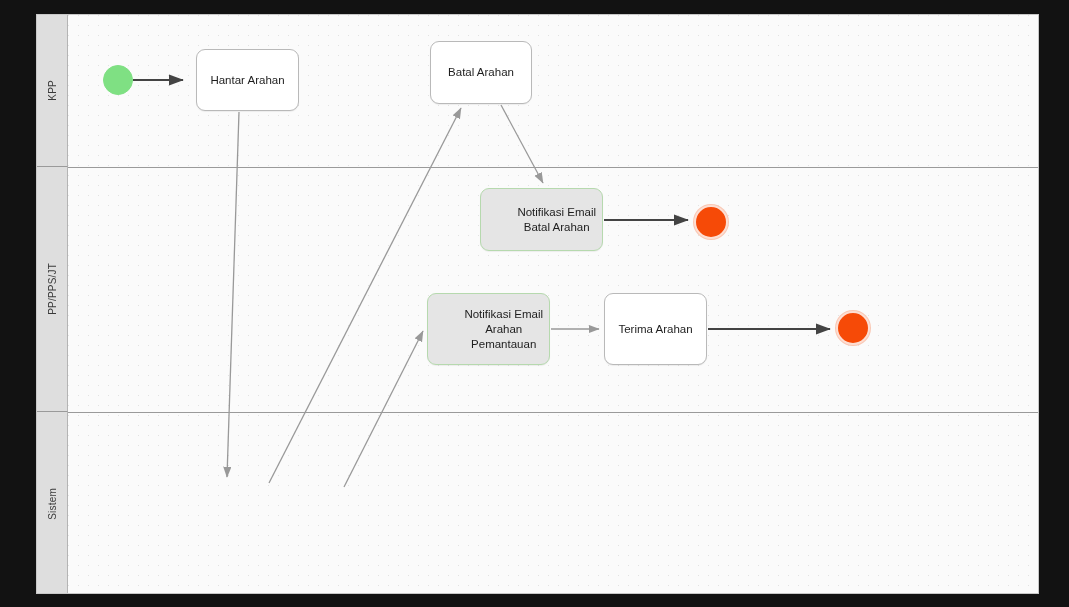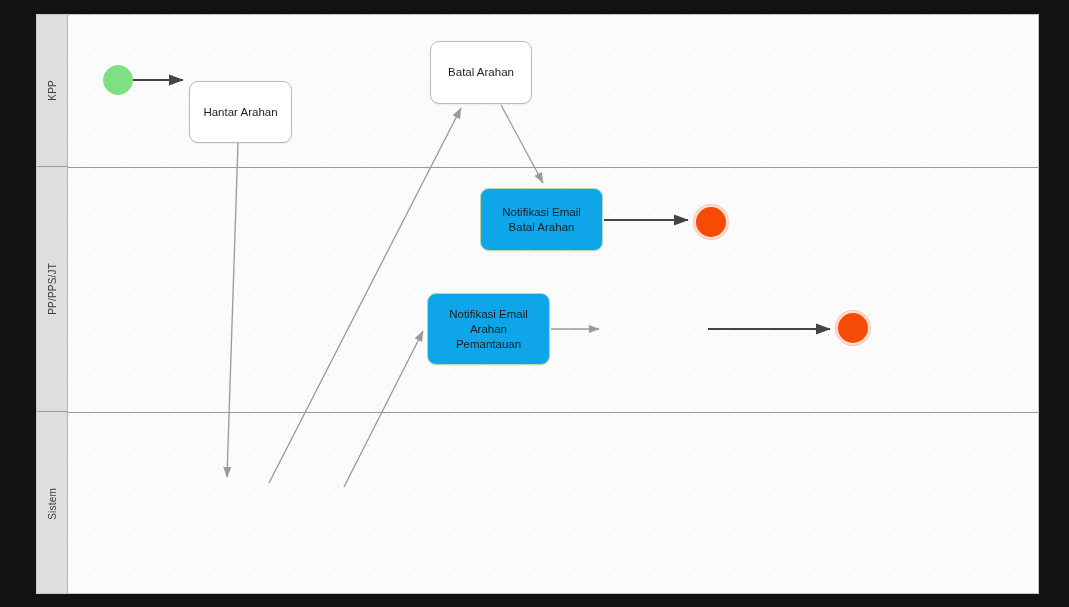--- a/index.html
+++ b/index.html
@@ -99,22 +99,23 @@
     text-align: center;
     font-size: 11.5px;
     line-height: 15px;
     color: #1d1d1d;
     padding: 2px 6px;
     background: #ffffff;
     border: 1px solid #b9b9b9;
     box-shadow: 0 1px 1px rgba(0,0,0,0.06);
   }
   .node.task-green {
-    background: #0ea5e9;
+    background: #e5e5e5;
     border: 1px solid #b6d9ae;
+    justify-content: flex-end;
   }
 
   .event {
     position: absolute;
     border-radius: 50%;
     box-sizing: border-box;
   }
   .event.start {
     background: #7fe083;
     border: 1px solid #7fe083;
@@ -169,36 +170,39 @@
 
       <line x1="307" y1="472" x2="386" y2="316" stroke="#999999" stroke-width="1.3" marker-end="url(#arrow-light)"></line>
 
       <line x1="514" y1="314" x2="562" y2="314" stroke="#999999" stroke-width="1.3" marker-end="url(#arrow-light)"></line>
 
       <line x1="671" y1="314" x2="793" y2="314" stroke="#444444" stroke-width="1.8" marker-end="url(#arrow-dark)"></line>
     </svg>
 
     <div class="event start" style="left:66px;top:50px;width:30px;height:30px;"></div>
 
-    <div class="node" style="left:152px;top:34px;width:103px;height:62px;margin-top:32px;">
+    <div class="node" style="left:159px;top:34px;width:103px;height:62px;">
       <span>Hantar Arahan</span>
     </div>
 
     <div class="node" style="left:393px;top:26px;width:102px;height:63px;">
       <span>Batal Arahan</span>
     </div>
 
     <div class="node task-green" style="left:443px;top:173px;width:123px;height:63px;">
       <span>Notifikasi Email<br>Batal Arahan</span>
     </div>
 
     <div class="event end" style="left:657px;top:190px;width:34px;height:34px;"></div>
 
     <div class="node task-green" style="left:390px;top:278px;width:123px;height:72px;">
       <span>Notifikasi Email<br>Arahan<br>Pemantauan</span>
     </div>
 
+    <div class="node" style="left:567px;top:278px;width:103px;height:72px;">
+      <span>Terima Arahan</span>
+    </div>
 
     <div class="event end" style="left:799px;top:296px;width:34px;height:34px;"></div>
 
 
   </div>
 </div>
 
 </body></html>

